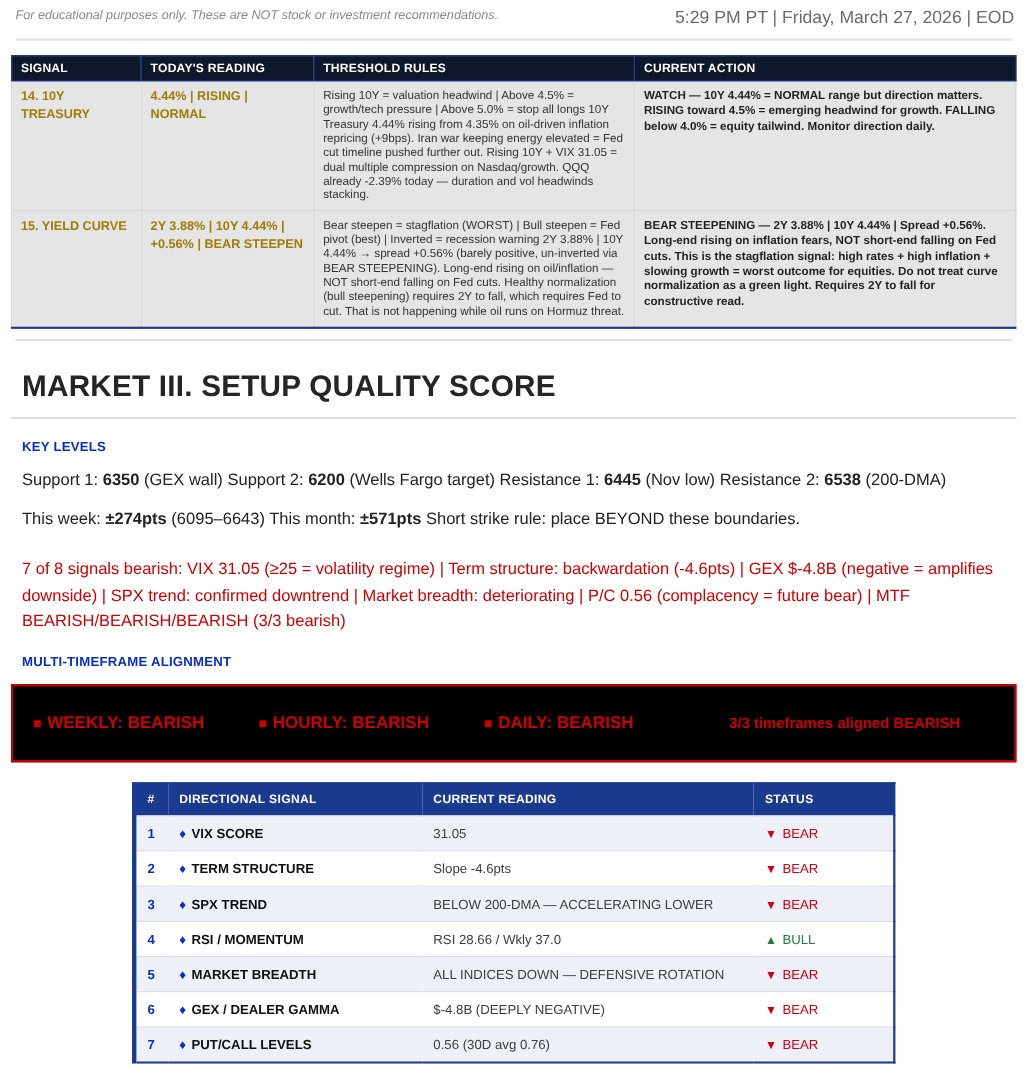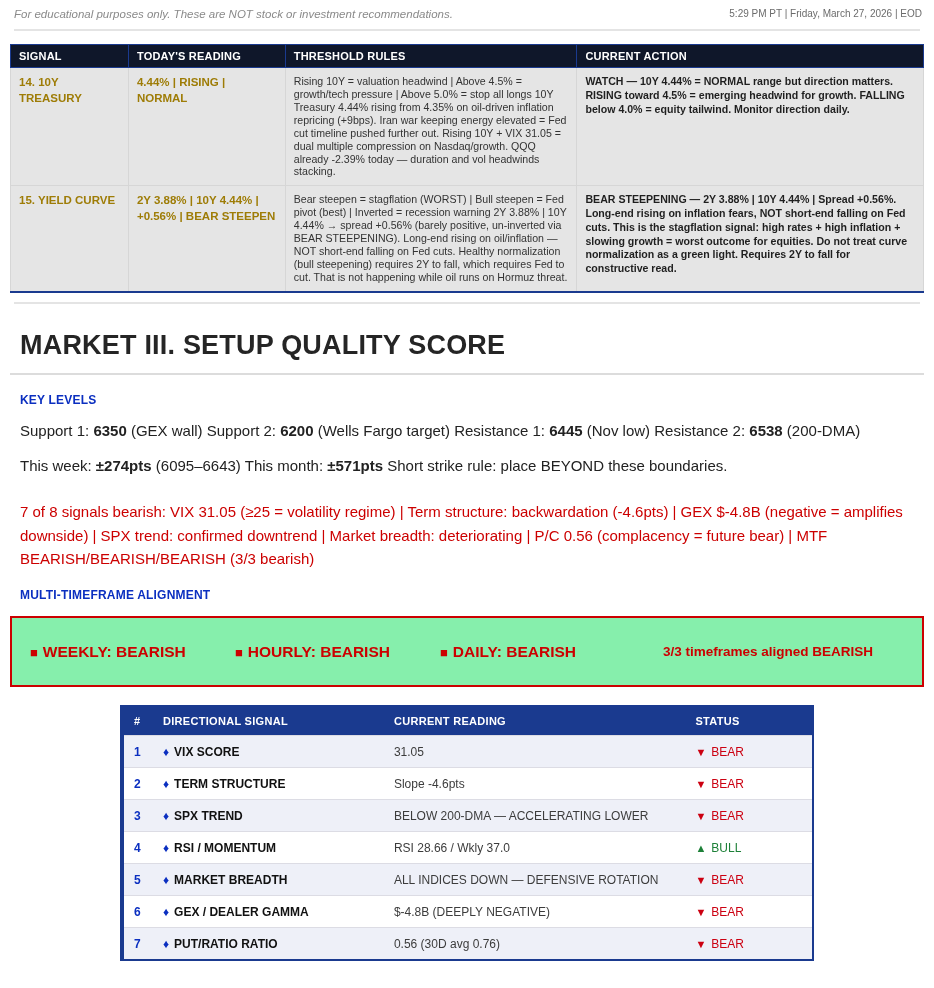--- a/index.html
+++ b/index.html
@@ -10,21 +10,21 @@
     color: #222;
   }
   .page { width: 934px; position: relative; }
 
   
   .topbar {
     display: flex; justify-content: space-between; align-items: flex-start;
     padding: 8px 12px 0 14px;
   }
   .disclaimer { font-style: italic; color: #8a8a8a; font-size: 11.5px; }
-  .timestamp { color: #6b6b6b; font-size: 10px; white-space: nowrap; text-align: right; }
+  .timestamp { color: #6b6b6b; font-size: 16px; white-space: nowrap; text-align: right; }
   .hr { border: none; border-top: 2px solid #e4e4e4; margin: 9px 14px 0 14px; }
 
   
   .sig-table-wrap { margin: 13px 10px 0 10px; }
   table.sig { width: 100%; border-collapse: collapse; border: 1px solid #c9c9c9; border-bottom: 2px solid #1a3a8f; }
   table.sig th {
     background: #0f172a; color: #ffffff; text-align: left;
     font-size: 11px; font-weight: bold; padding: 5px 8px; letter-spacing: 0.2px;
     border: 1px solid #1a3a8f;
   }
@@ -54,21 +54,21 @@
   }
   .body-line { font-size: 15px; color: #222; margin: 13px 20px 0 20px; line-height: 1.45; }
 
   .bear-summary {
     color: #cc0000; font-size: 15px; line-height: 1.55;
     margin: 24px 22px 0 20px;
   }
 
   
   .mtf-box {
-    border: 2px solid #cc0000; background: #86efac;
+    border: 2px solid #cc0000; background: #000000;
     margin: 14px 10px 0 10px; padding: 22px 18px;
     display: flex; align-items: center;
   }
   .mtf-item { color: #cc0000; font-weight: bold; font-size: 15.5px; line-height: 1.5; }
   .mtf-item .sq { font-size: 13px; margin-right: 5px; }
   .mtf-w { width: 205px; } .mtf-d { width: 192px; } .mtf-h { width: 205px; }
   .mtf-sum { flex: 1; text-align: center; color: #cc0000; font-weight: bold; font-size: 13.5px; }
 
   
   .dir-wrap { margin: 18px 0 0 120px; width: 694px; }
@@ -211,21 +211,21 @@
           <td class="d-status bear"><span class="arrow">▼</span><span>BEAR</span></td>
         </tr>
         <tr class="even">
           <td class="d-num">6</td>
           <td class="d-name"><span class="diamond">♦</span><span>GEX / DEALER GAMMA</span></td>
           <td class="d-read">$-4.8B (DEEPLY NEGATIVE)</td>
           <td class="d-status bear"><span class="arrow">▼</span><span>BEAR</span></td>
         </tr>
         <tr class="odd">
           <td class="d-num">7</td>
-          <td class="d-name"><span class="diamond">♦</span><span>PUT/RATIO RATIO</span></td>
+          <td class="d-name"><span class="diamond">♦</span><span>PUT/CALL LEVELS</span></td>
           <td class="d-read">0.56 (30D avg 0.76)</td>
           <td class="d-status bear"><span class="arrow">▼</span><span>BEAR</span></td>
         </tr>
 
       </tbody>
     </table>
   </div>
 
 </div>
 

